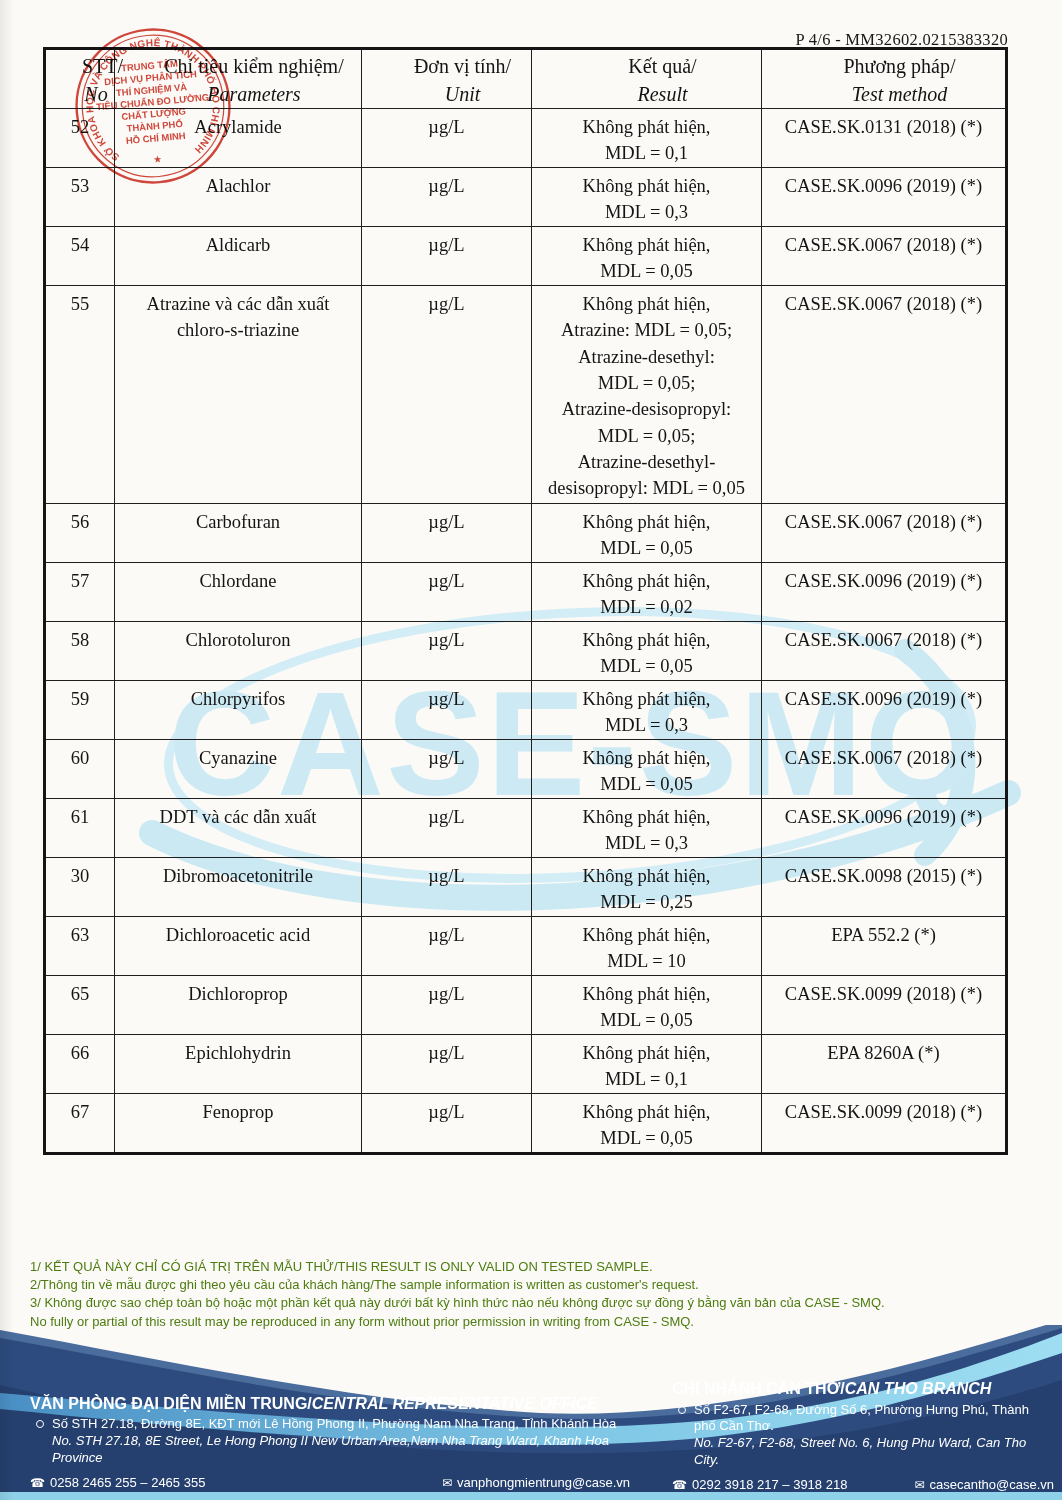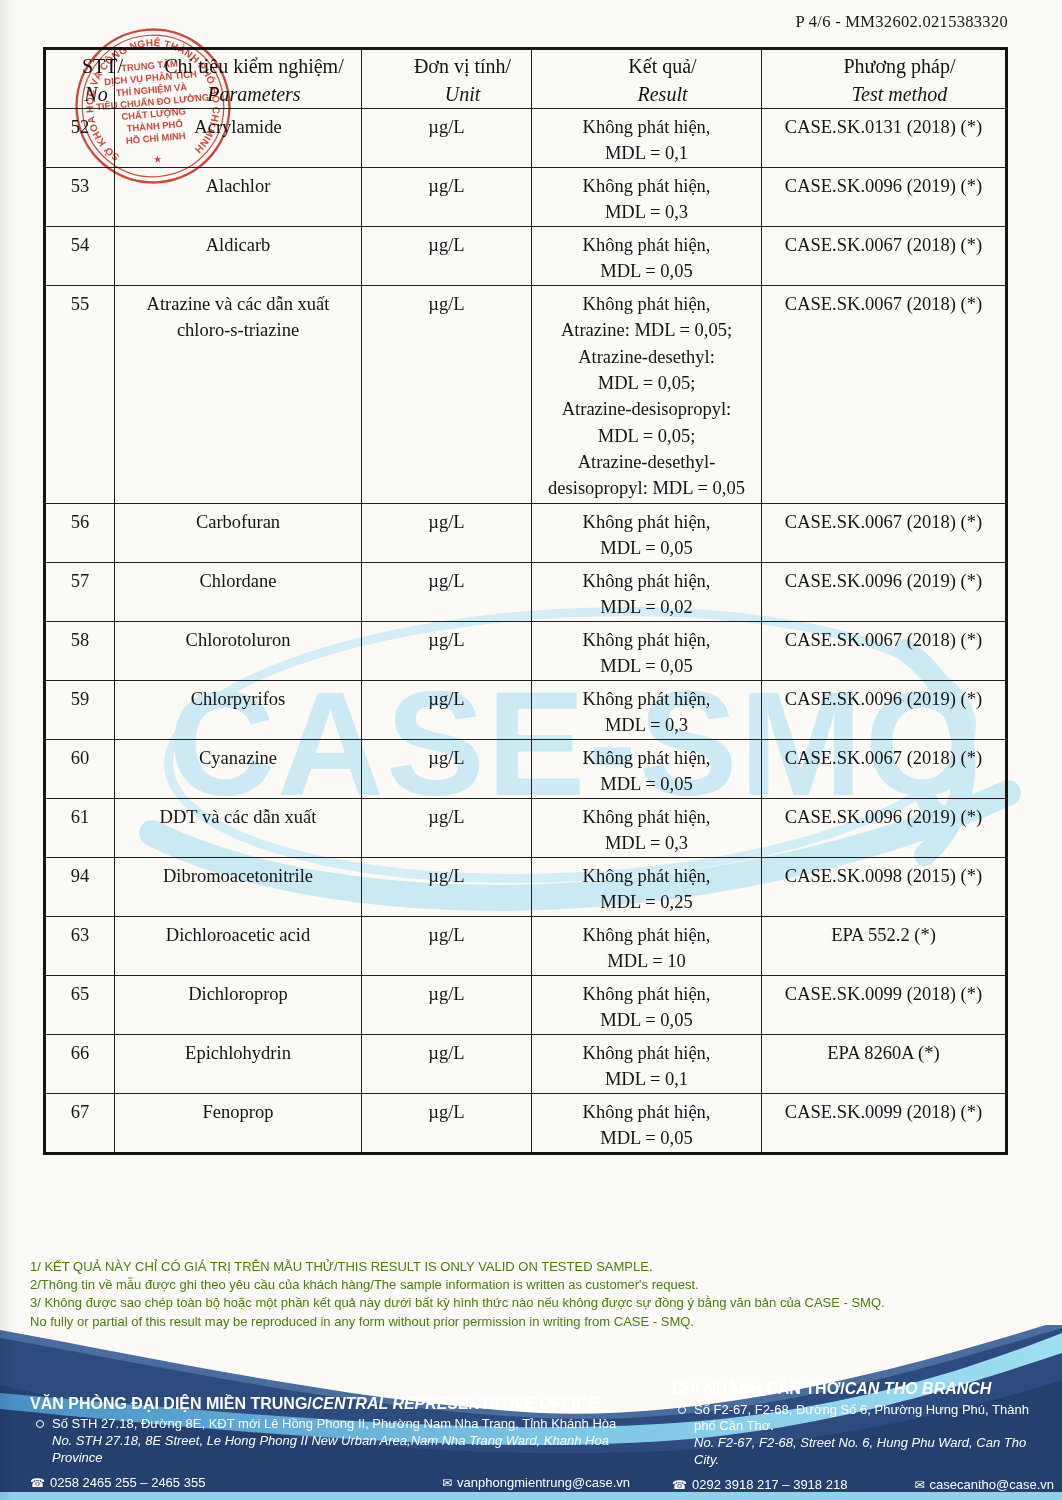--- a/index.html
+++ b/index.html
@@ -5,21 +5,21 @@
   html,body{margin:0;padding:0;}
   body{
     width:1062px;height:1500px;position:relative;overflow:hidden;
     background:#fbfaf7;
     font-family:"Liberation Serif","DejaVu Serif",serif;
   }
   
   body::before{content:"";position:absolute;left:0;top:0;width:14px;height:1500px;
     background:linear-gradient(90deg,rgba(0,0,0,.07),rgba(0,0,0,0));z-index:5;pointer-events:none;}
 
-  .doc-code{position:absolute;top:12px;right:54px;font-size:16.5px;color:#181818;z-index:2;letter-spacing:.3px;}
+  .doc-code{position:absolute;top:30px;right:54px;font-size:16.5px;color:#181818;z-index:2;letter-spacing:.3px;}
 
   
   .watermark{position:absolute;left:0;top:555px;width:1062px;height:400px;z-index:0;opacity:.8;}
 
   
   table.results{
     position:absolute;left:43px;top:47px;width:962px;
     border-collapse:collapse;table-layout:fixed;z-index:2;background:transparent;
     border:3px solid #151515;
   }
@@ -190,21 +190,21 @@
     </tr>
       <tr>
       <td>61</td>
       <td class="cell-multiline">DDT và các dẫn xuất</td>
       <td>µg/L</td>
       <td class="cell-multiline">Không phát hiện,
 MDL = 0,3</td>
       <td>CASE.SK.0096 (2019) (*)</td>
     </tr>
       <tr>
-      <td>94</td>
+      <td>30</td>
       <td class="cell-multiline">Dibromoacetonitrile</td>
       <td>µg/L</td>
       <td class="cell-multiline">Không phát hiện,
 MDL = 0,25</td>
       <td>CASE.SK.0098 (2015) (*)</td>
     </tr>
       <tr>
       <td>63</td>
       <td class="cell-multiline">Dichloroacetic acid</td>
       <td>µg/L</td>

